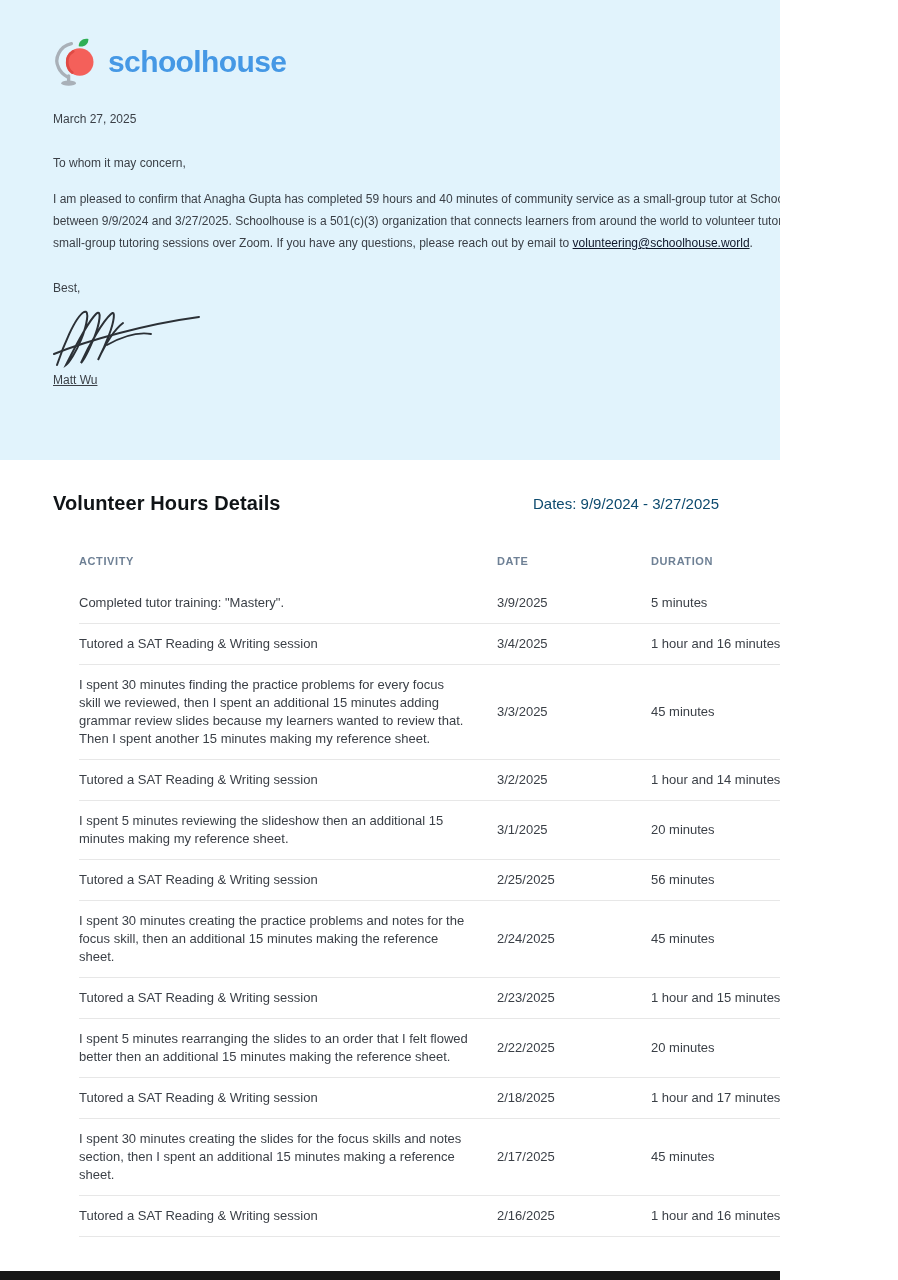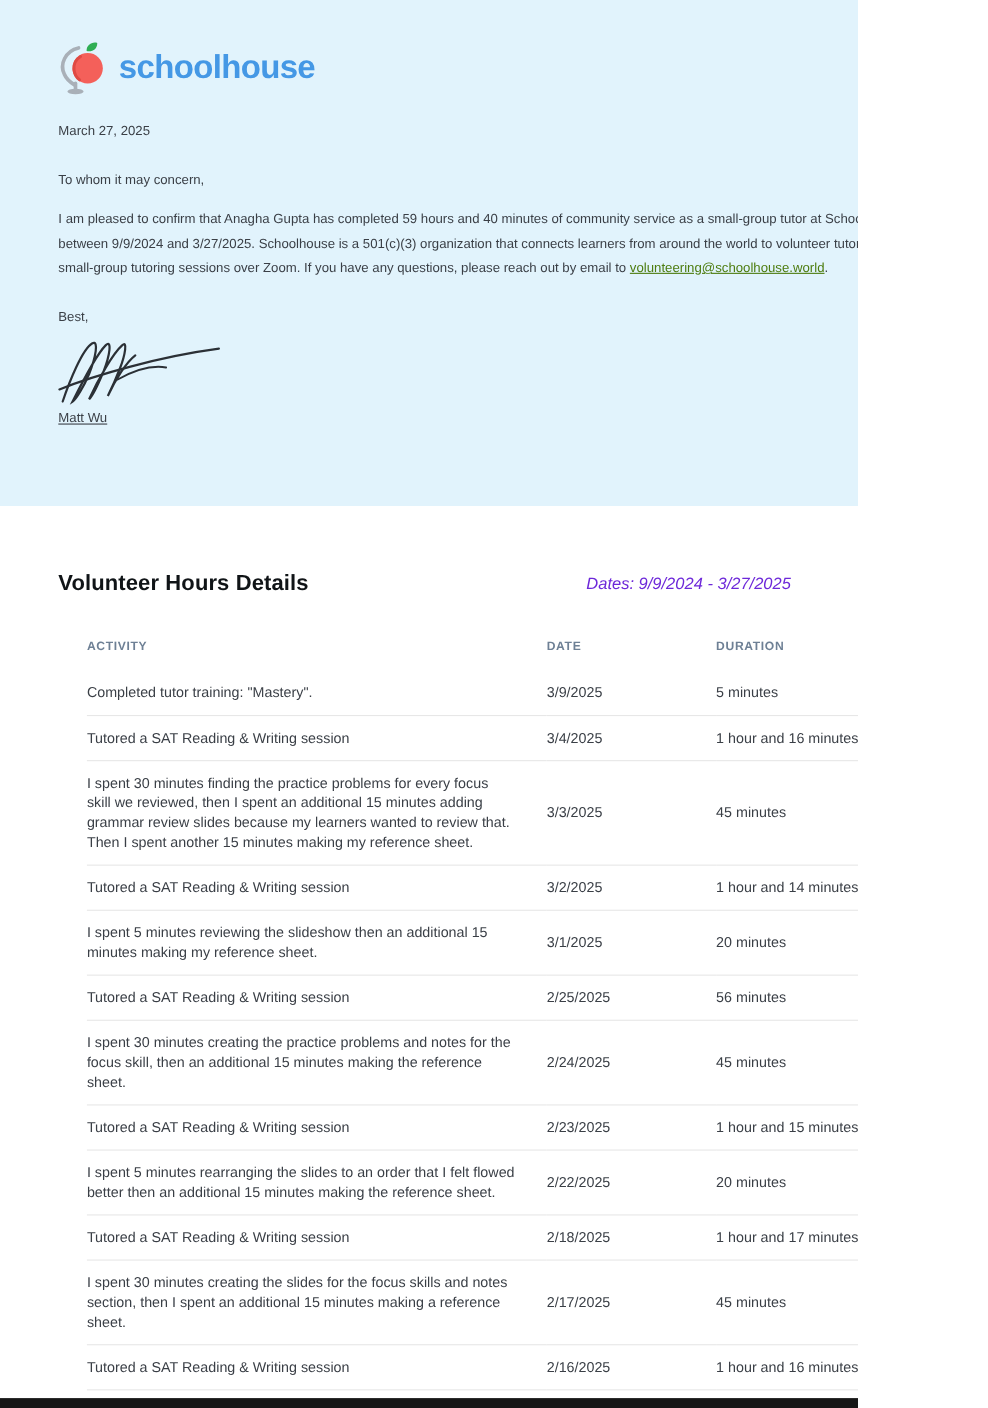--- a/index.html
+++ b/index.html
@@ -25,37 +25,37 @@
   .logo-text {
     font-size: 30px;
     font-weight: 700;
     color: #4598e5;
     letter-spacing: -0.6px;
   }
   .letter p { margin: 0; font-size: 12px; line-height: 22px; color: #3a3f46; }
   .letter-date { margin-top: 20px !important; }
   .salutation { margin-top: 22px !important; }
   .letter-body { margin-top: 14px !important; max-width: 792px; }
-  .email-link { color: #4d7c0f; text-decoration: underline; cursor: pointer; }
+  .email-link { color: #0f172a; text-decoration: underline; cursor: pointer; }
   .closing { margin-top: 23px !important; }
   .signature-svg { display: block; margin: 4px 0 0 -2px; }
   .signer-name { margin-top: 0 !important; text-decoration: underline; }
   .signer-title { margin-top: 2px !important; }
 
   
-  .details { padding: 59px 61px 0 53px; }
+  .details { padding: 32px 61px 0 53px; }
   .details-head { display: flex; justify-content: space-between; align-items: center; }
   .details-title {
     margin: 0;
     font-size: 20px;
     font-weight: 700;
     color: #101417;
     letter-spacing: 0.1px;
   }
-  .date-range { font-size: 15px; color: #6d28d9; font-style: italic; }
+  .date-range { font-size: 15px; color: #0c4a6e; }
 
   table.hours {
     margin: 40px 0 0 26px;
     width: 762px;
     border-collapse: collapse;
     table-layout: fixed;
   }
   table.hours th {
     text-align: left;
     font-size: 11px;

